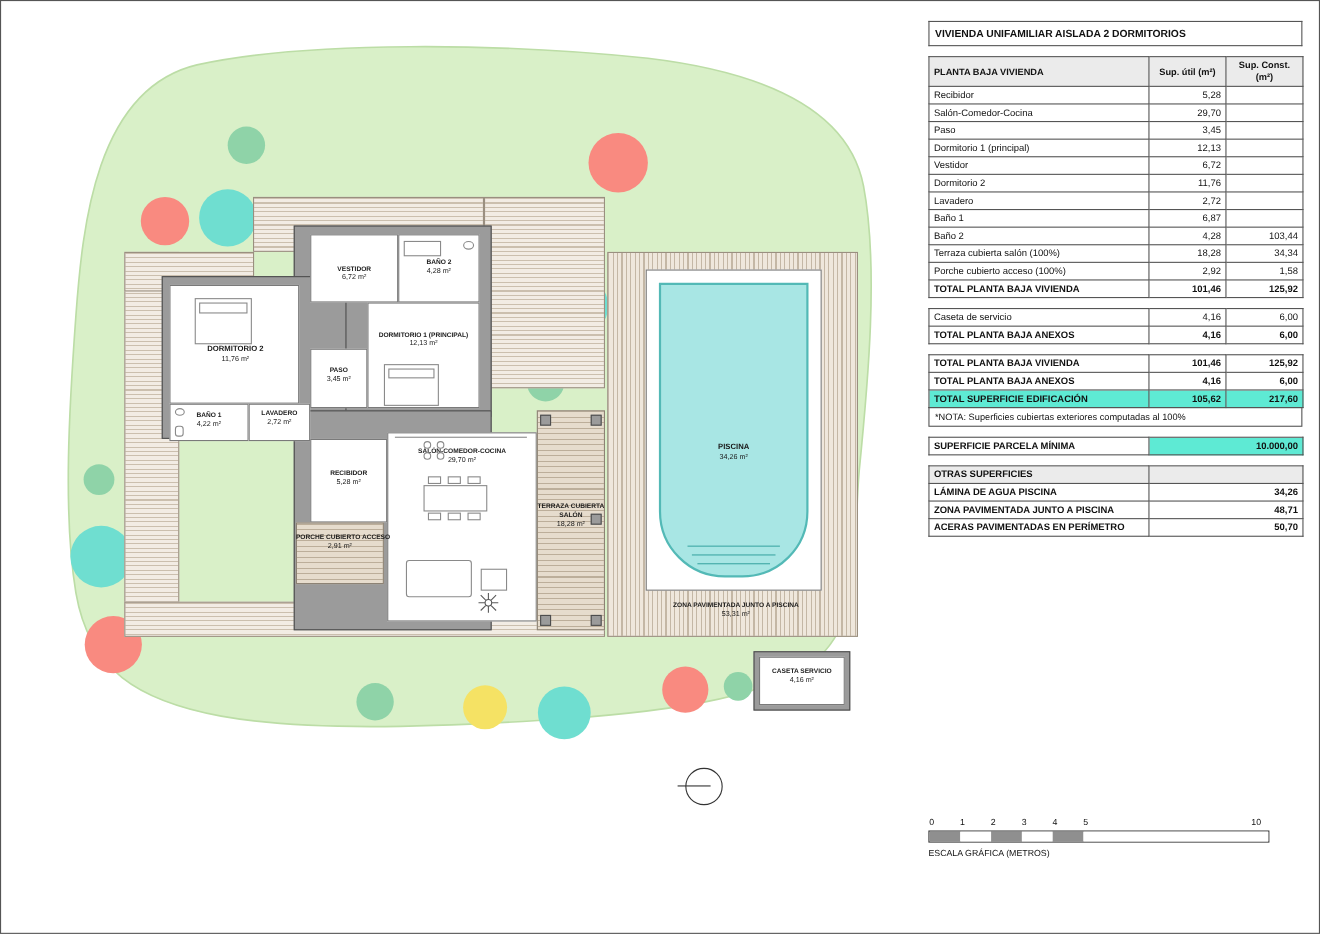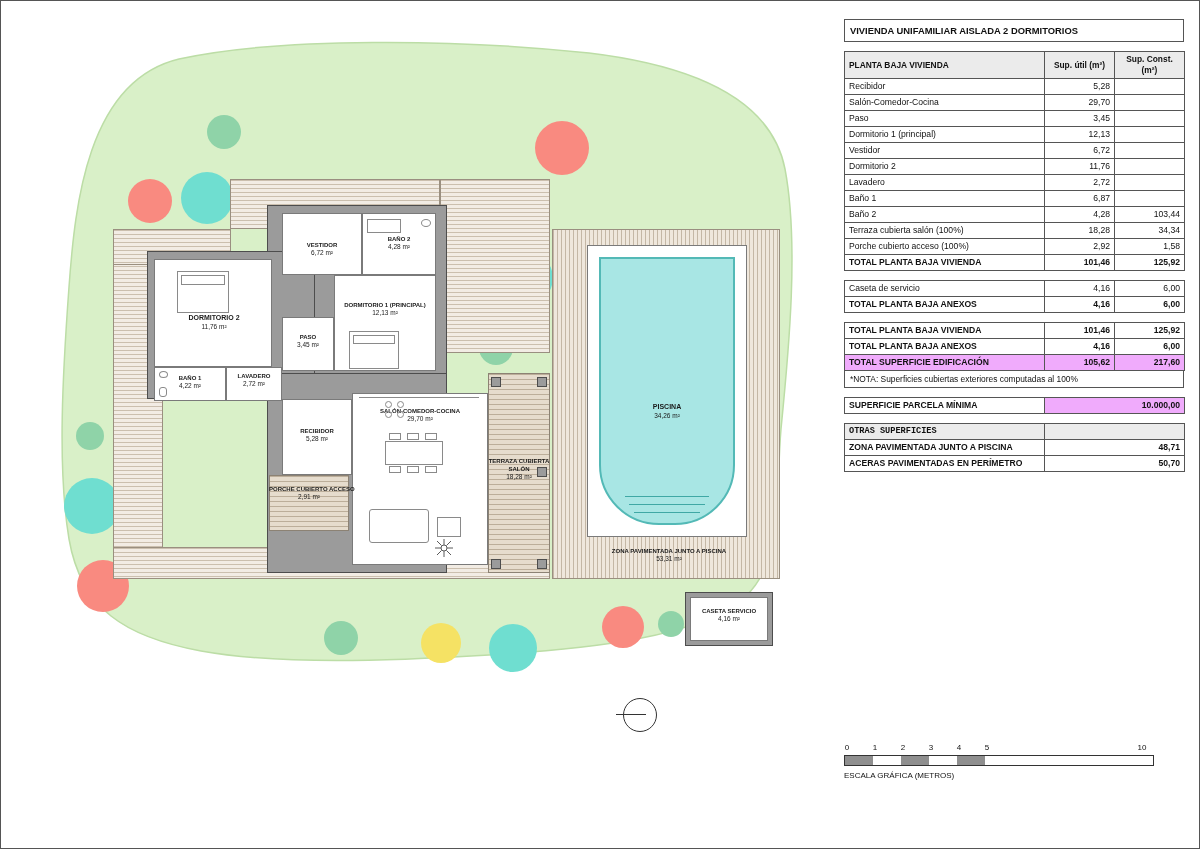--- a/index.html
+++ b/index.html
@@ -207,22 +207,22 @@
   .hdr td.left { text-align: left; }
   td.num { text-align: right; }
   tr.total td { font-weight: bold; }
   .gap { height: 9px; }
   .note {
     border: 1px solid #555;
     padding: 3px 5px;
     font-size: 8.4px;
     margin-top: -1px;
   }
-  .highlight { background: #f0abfc; }
-  .shade { background: #ebebeb; font-family: Liberation Mono, monospace; }
+  .highlight { background: #5eead4; }
+  .shade { background: #ebebeb; }
   .parcela td { font-weight: bold; }
 </style>
 </head>
 <body>
 
 <div class="sheet">
 
   <div class="drawing">
     <div class="plot">
 
@@ -553,20 +553,24 @@
 
     <table>
       <colgroup>
           <col style="width:200px">
           <col style="width:140px">
         </colgroup>
       <tbody>
           <tr>
         <td class="shade" style="font-weight:bold;">OTRAS SUPERFICIES</td>
         <td class="shade"></td>
+      </tr>
+      <tr class="total">
+        <td>LÁMINA DE AGUA PISCINA</td>
+        <td class="num">34,26</td>
       </tr>
       <tr class="total">
         <td>ZONA PAVIMENTADA JUNTO A PISCINA</td>
         <td class="num">48,71</td>
       </tr>
       <tr class="total">
         <td>ACERAS PAVIMENTADAS EN PERÍMETRO</td>
         <td class="num">50,70</td>
       </tr>
     </tbody>

